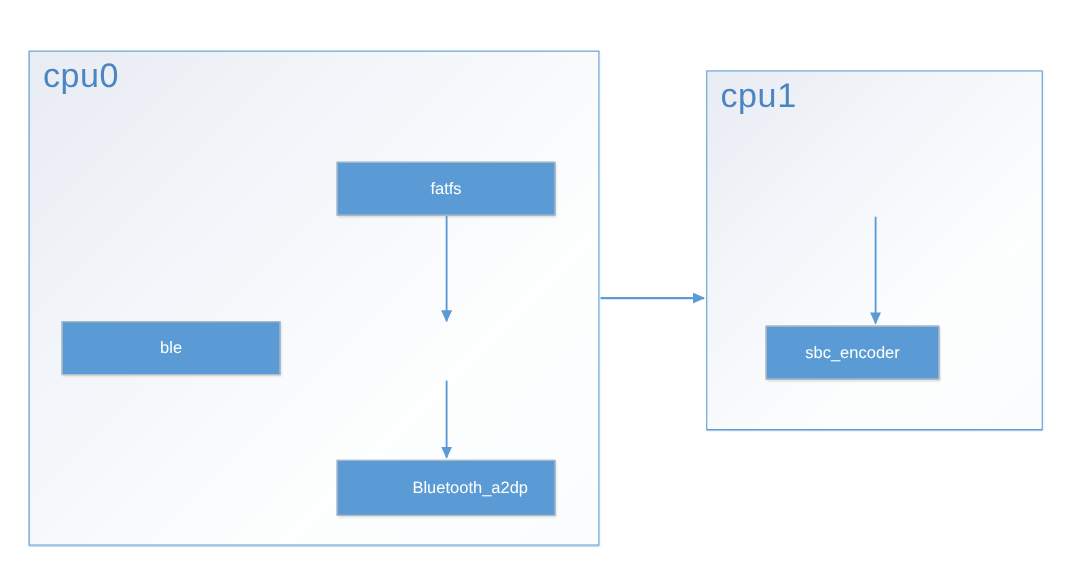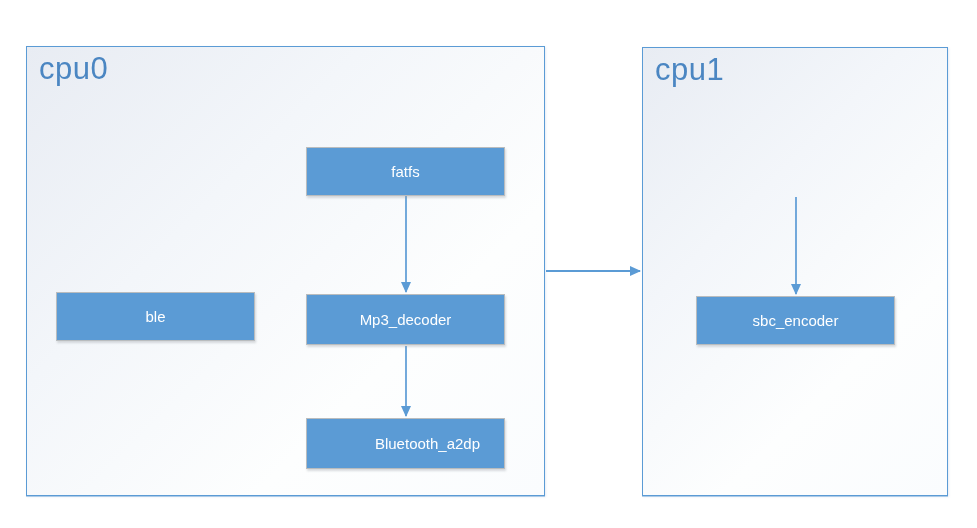--- a/index.html
+++ b/index.html
@@ -24,21 +24,21 @@
     pointer-events: none;
   }
   .group {
     position: absolute;
     border: 1px solid #5b9bd5;
     background: linear-gradient(135deg, #e8ecf3 0%, #f3f6fa 35%, #fdfefe 70%, #fafcfe 100%);
     box-shadow: 0 1px 0 rgba(91,155,213,0.45), 1px 1px 2px rgba(120,150,190,0.18);
     box-sizing: border-box;
   }
   .group-cpu0 { left: 26px; top: 46px; width: 519px; height: 450px; }
-  .group-cpu1 { left: 642px; top: 47px; width: 306px; height: 449px; }
+  .group-cpu1 { left: 642px; top: 64px; width: 306px; height: 327px; }
   .group-label {
     position: absolute;
     left: 12px;
     top: 4px;
     font-size: 31px;
     font-weight: 400;
     color: #4b86c2;
     letter-spacing: 0.5px;
     white-space: nowrap;
   }
@@ -54,21 +54,21 @@
     justify-content: center;
     text-align: center;
     box-sizing: border-box;
     white-space: nowrap;
   }
   .node-fatfs          { left: 306px; top: 147px; width: 199px; height: 49px; }
   .node-ble            { left:  56px; top: 292px; width: 199px; height: 49px; }
   .node-mp3-decoder    { left: 306px; top: 294px; width: 199px; height: 51px; }
   .node-bluetooth-a2dp { left: 306px; top: 418px; width: 199px; height: 51px; padding-left: 44px; }
   .node-pcm-resampler  { left: 696px; top: 147px; width: 200px; height: 49px; }
-  .node-sbc-encoder    { left: 696px; top: 296px; width: 199px; height: 49px; }
+  .node-sbc-encoder    { left: 696px; top: 296px; width: 158px; height: 49px; }
 </style>
 </head>
 <body>
 
 <div class="canvas">
 
   <div class="group group-cpu0">
     <div class="group-label">cpu0</div>
   </div>
 
@@ -89,23 +89,20 @@
   </svg>
 
   <div class="node node-fatfs">
     <span>fatfs</span>
   </div>
 
   <div class="node node-ble">
     <span>ble</span>
   </div>
 
-  <div class="node node-mp3-decoder">
-    <span>Mp3_decoder</span>
-  </div>
 
   <div class="node node-bluetooth-a2dp">
     <span>Bluetooth_a2dp</span>
   </div>
 
 
   <div class="node node-sbc-encoder">
     <span>sbc_encoder</span>
   </div>
 

